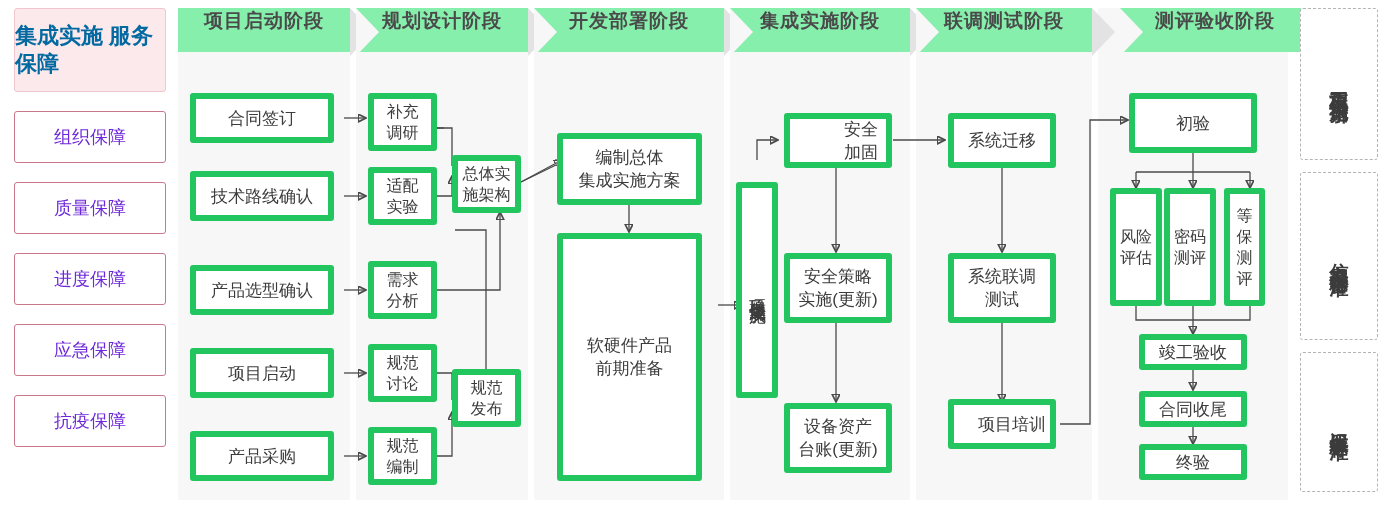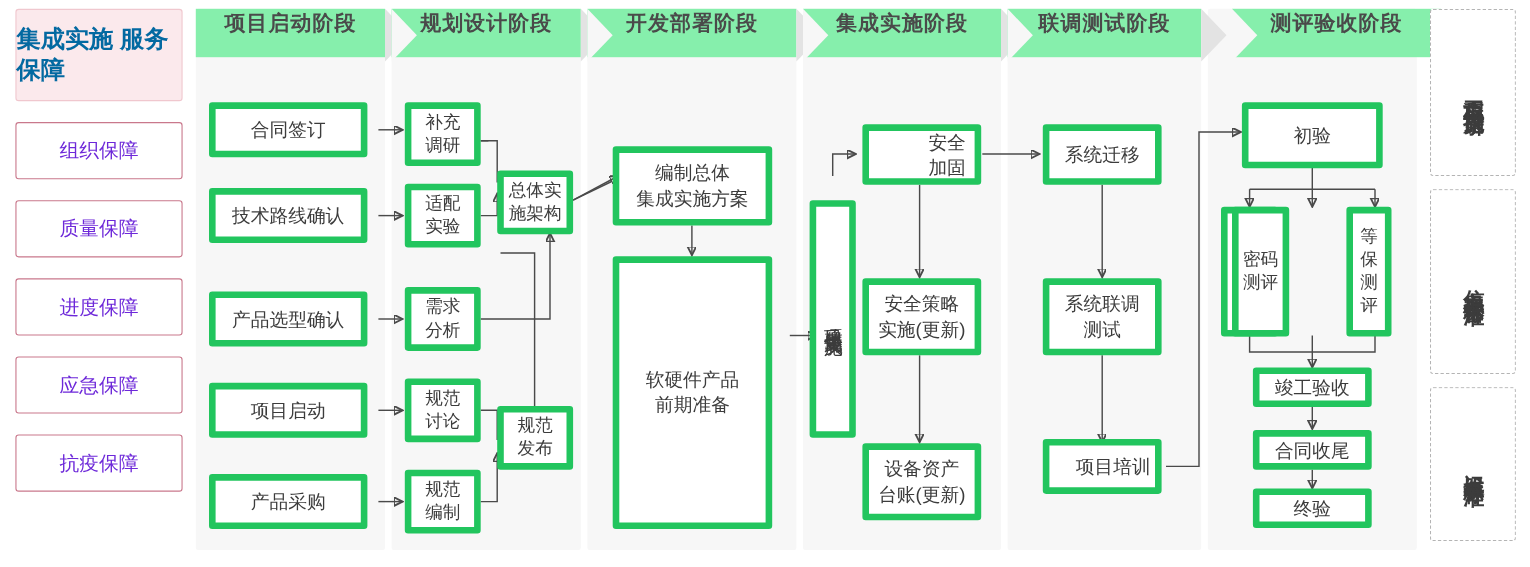--- a/index.html
+++ b/index.html
@@ -316,21 +316,21 @@
 台账(更新)</div>
 
   <div class="box" style="left:948px; top:113px; width:108px; height:55px;">系统迁移</div>
   <div class="box" style="left:948px; top:253px; width:108px; height:70px;">系统联调
 测试</div>
   <div class="box" style="left:948px; top:399px; width:108px; height:50px;padding-left:20px;">项目培训</div>
 
   <div class="box" style="left:1129px; top:93px; width:128px; height:60px;">初验</div>
   <div class="box small" style="left:1110px; top:188px; width:52px; height:118px;">风险
 评估</div>
-  <div class="box small" style="left:1120px; top:188px; width:52px; height:118px;">密码
+  <div class="box small" style="left:1164px; top:188px; width:52px; height:118px;">密码
 测评</div>
   <div class="box small" style="left:1224px; top:188px; width:41px; height:118px;">等保
 测评</div>
   <div class="box" style="left:1139px; top:334px; width:108px; height:36px;">竣工验收</div>
   <div class="box" style="left:1139px; top:391px; width:108px; height:36px;">合同收尾</div>
   <div class="box" style="left:1139px; top:444px; width:108px; height:36px;">终验</div>
 
   <div class="right-col">
     <div class="right-item" style="height:152px;">
       <span class="right-label">工程项目实施指引</span>

